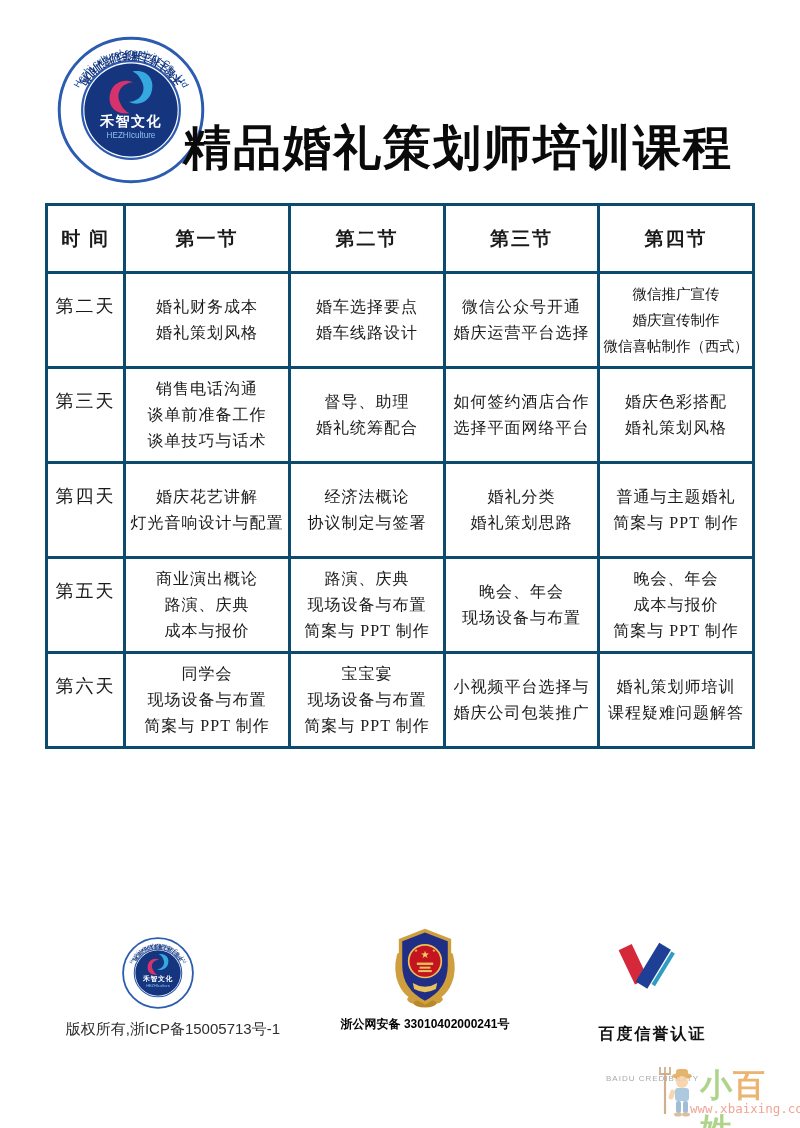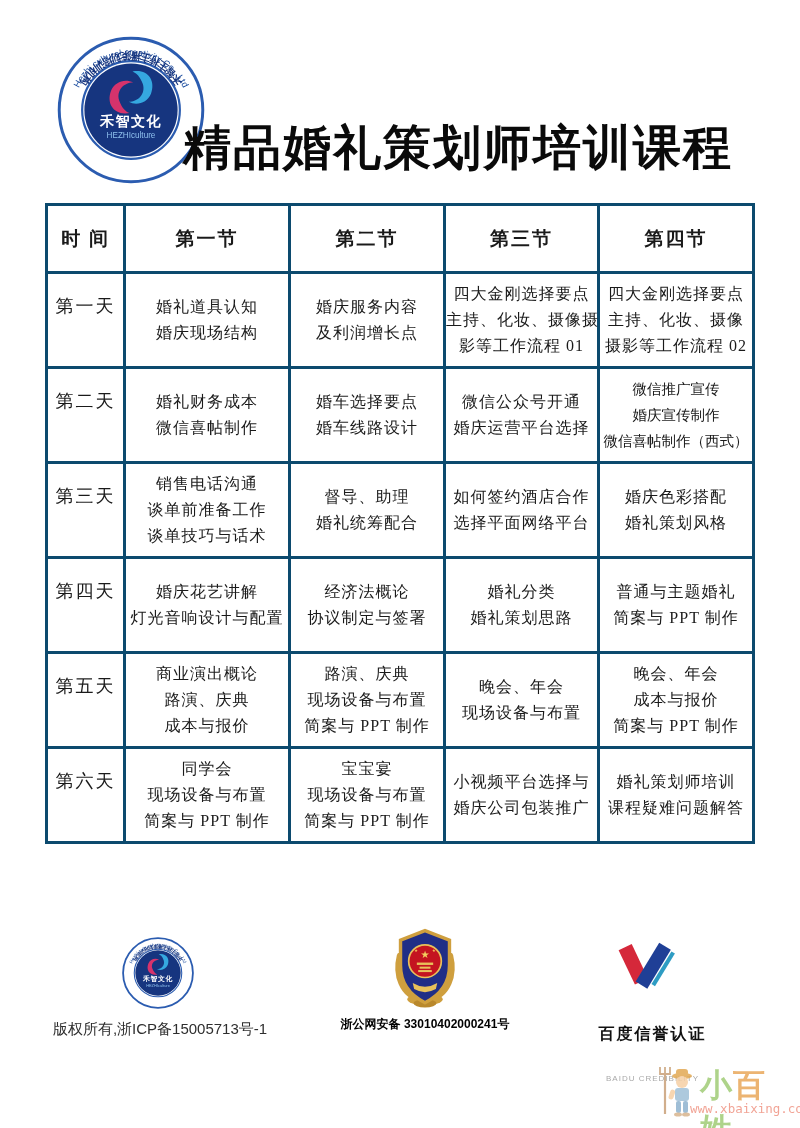--- a/index.html
+++ b/index.html
@@ -21,21 +21,21 @@
   .head-label{font-weight:bold;font-size:19px;letter-spacing:2px;color:#1a1a1a;}
   .day-label{font-weight:normal;font-size:18px;letter-spacing:2px;color:#1a1a1a;
              transform:translateY(-14px);display:inline-block;}
   .cell{white-space:pre;font-size:16px;line-height:26px;letter-spacing:1px;color:#1a1a1a;}
   .cell-sm{font-size:14.5px;letter-spacing:0;}
 
   
   .footer-text{font-family:"Liberation Sans","DejaVu Sans",sans-serif;position:absolute;
                text-align:center;}
   .hezhi-logo-small{position:absolute;left:122px;top:937px;width:72px;height:72px;}
-  .copyright{left:40px;top:1020px;width:240px;font-size:15px;color:#2e2e2e;}
+  .copyright{left:40px;top:1020px;width:240px;font-size:15px;color:#2e2e2e;text-align:right;}
   .police-badge{position:absolute;left:391px;top:926px;width:68px;height:84px;}
   .beian{left:300px;top:1016px;width:250px;font-size:12px;font-weight:bold;color:#000;}
   .baidu-logo{position:absolute;left:617px;top:942px;width:58px;height:50px;}
   .baidu-line1{left:555px;top:996px;width:195px;font-size:16px;letter-spacing:4px;color:#3c3c3c;}
   .baidu-line2{left:555px;top:1074px;width:195px;font-size:8px;letter-spacing:1px;color:#a9a9a9;}
   .baidu-line3{left:555px;top:1024px;width:195px;font-size:16px;font-weight:bold;
                letter-spacing:2px;color:#101010;}
 
   
   .farmer-icon{position:absolute;left:658px;top:1066px;width:42px;height:52px;opacity:.85;}
@@ -88,45 +88,24 @@
       <tr>
         <th><span class="head-label">时  间</span></th>
         <th><span class="head-label">第一节</span></th>
         <th><span class="head-label">第二节</span></th>
         <th><span class="head-label">第三节</span></th>
         <th><span class="head-label">第四节</span></th>
       </tr>
     </thead>
     <tbody>
       <tr>
-        <td><span class="day-label">第一天</span></td>
-        <td>
-            <div class="cell">婚礼道具认知
-婚庆现场结构</div>
-          </td>
-        <td>
-            <div class="cell">婚庆服务内容
-及利润增长点</div>
-          </td>
-        <td>
-            <div class="cell">四大金刚选择要点
-主持、化妆、摄像摄
-影等工作流程 01</div>
-          </td>
-        <td>
-            <div class="cell">四大金刚选择要点
-主持、化妆、摄像
-摄影等工作流程 02</div>
-          </td>
-      </tr>
-      <tr>
         <td><span class="day-label">第二天</span></td>
         <td>
             <div class="cell">婚礼财务成本
-微信喜帖制作</div>
+婚礼策划风格</div>
           </td>
         <td>
             <div class="cell">婚车选择要点
 婚车线路设计</div>
           </td>
         <td>
             <div class="cell">微信公众号开通
 婚庆运营平台选择</div>
           </td>
         <td>

